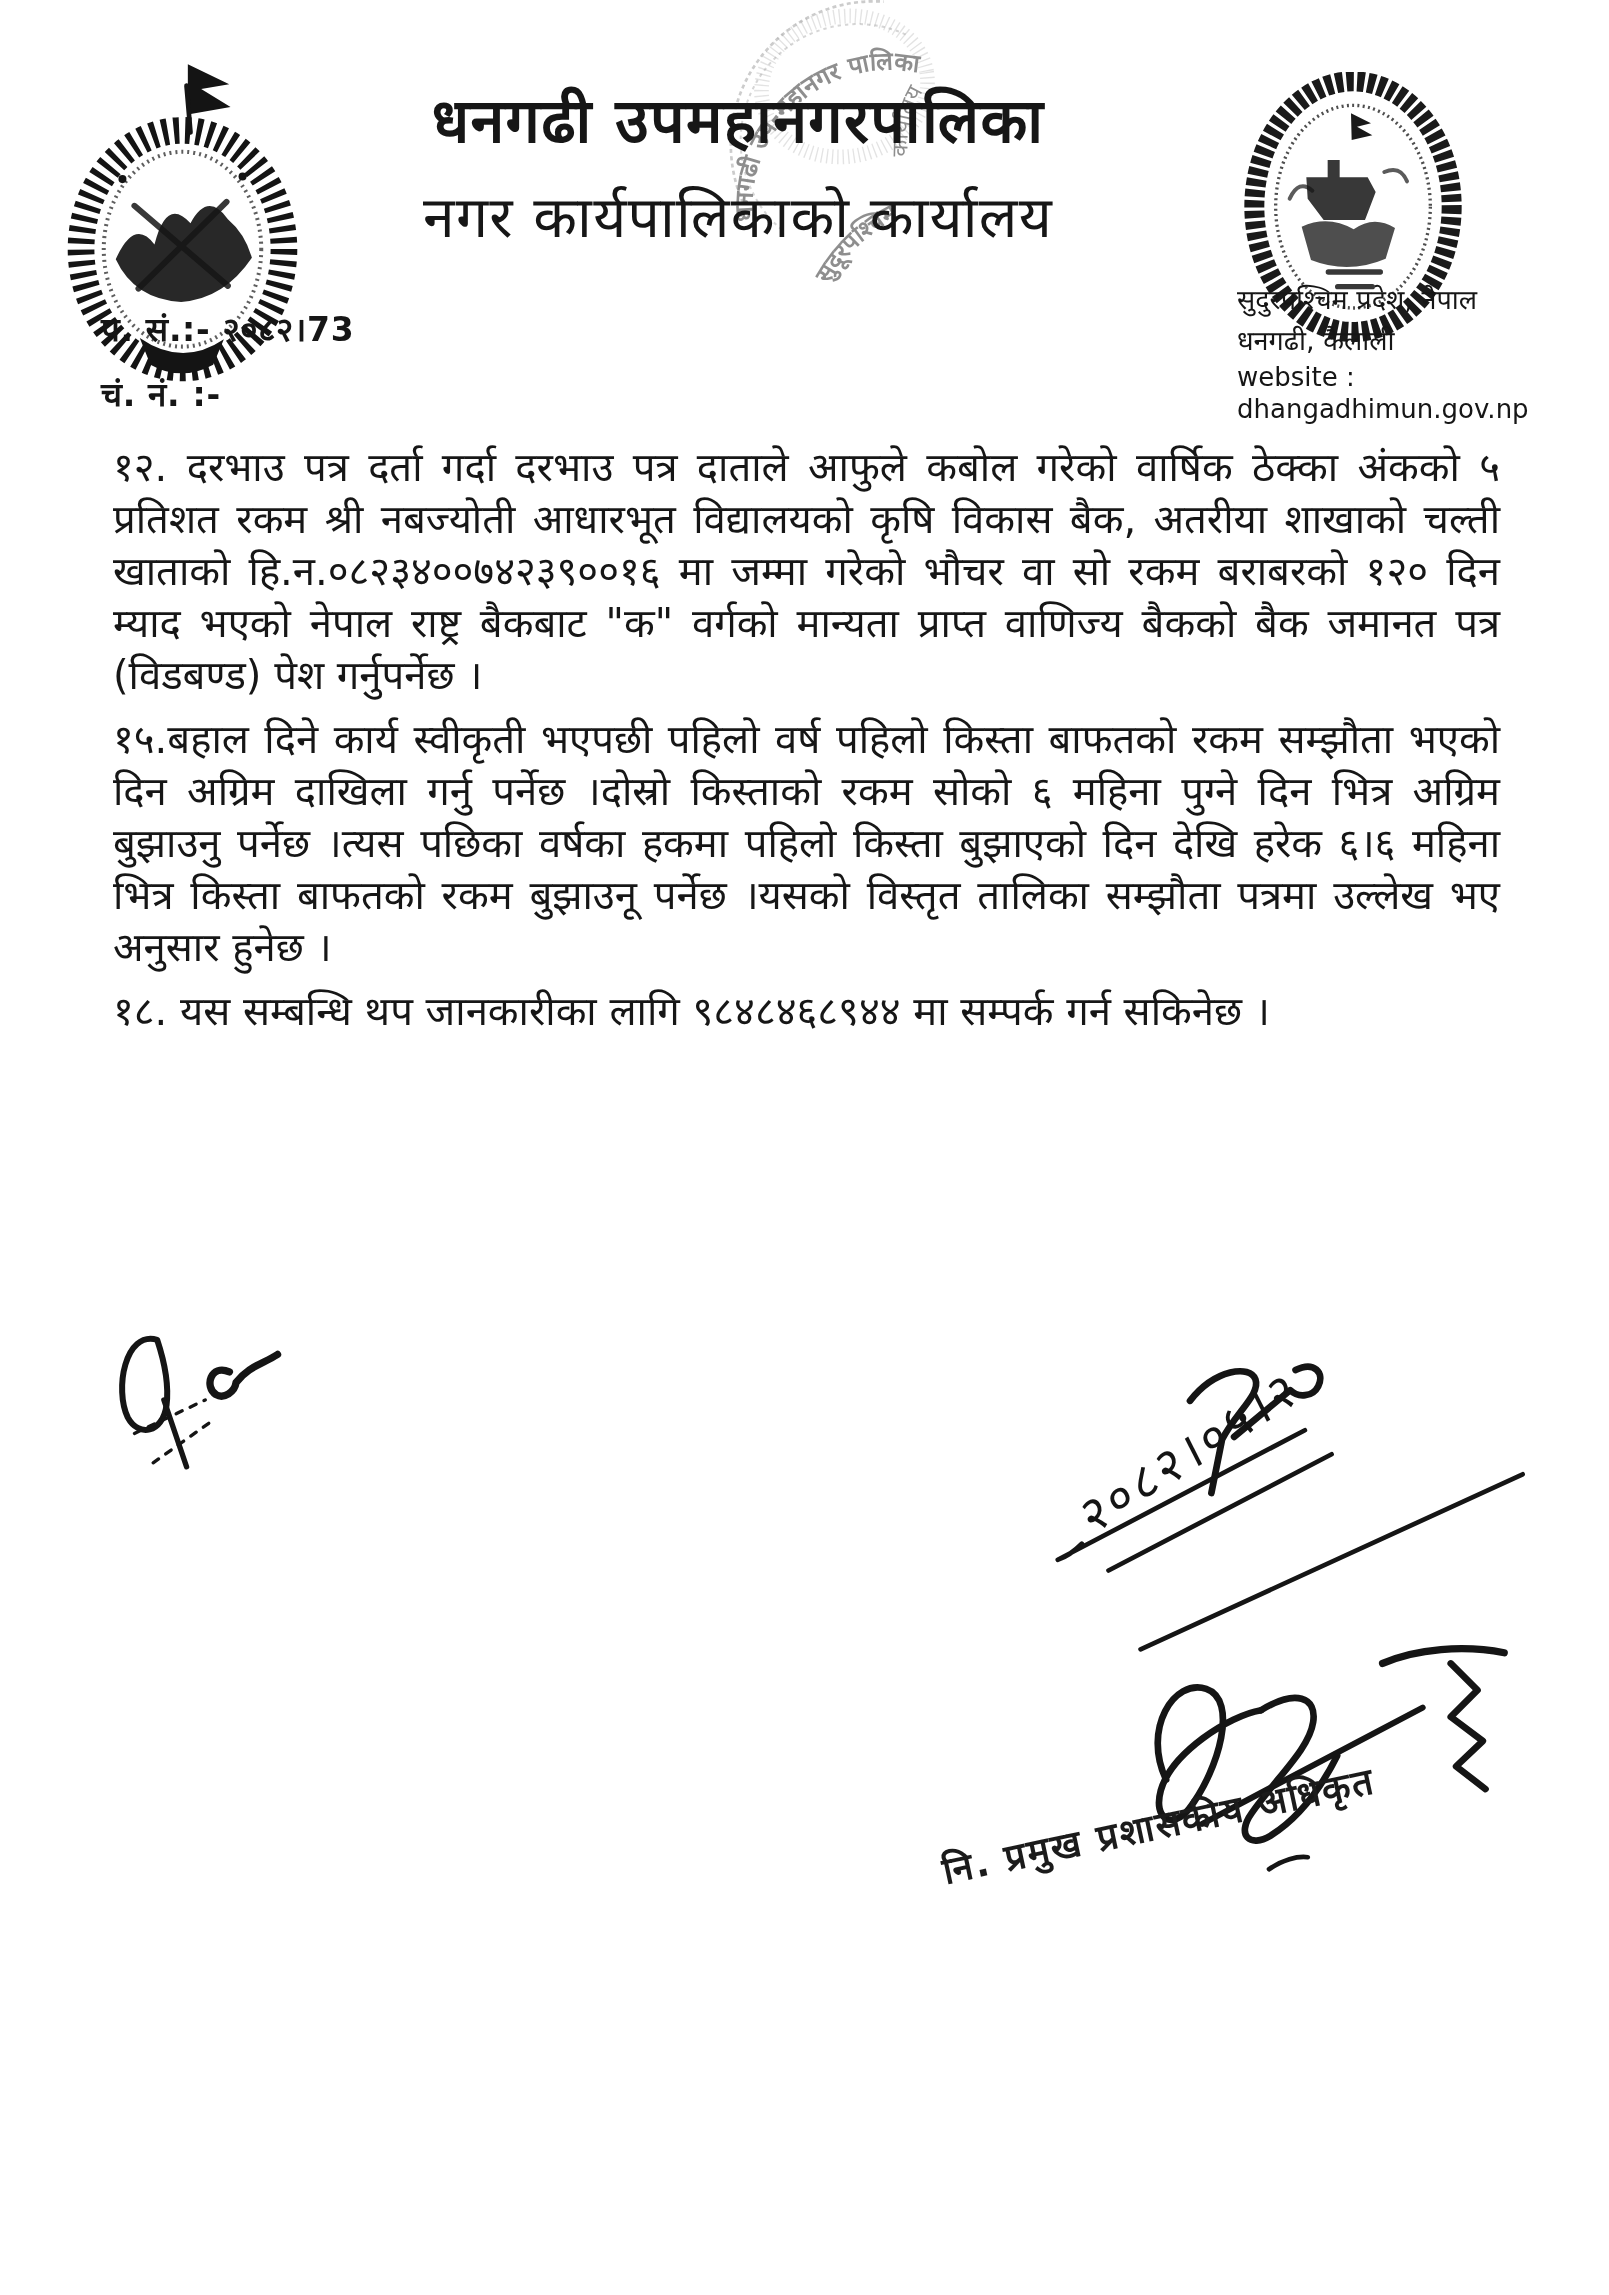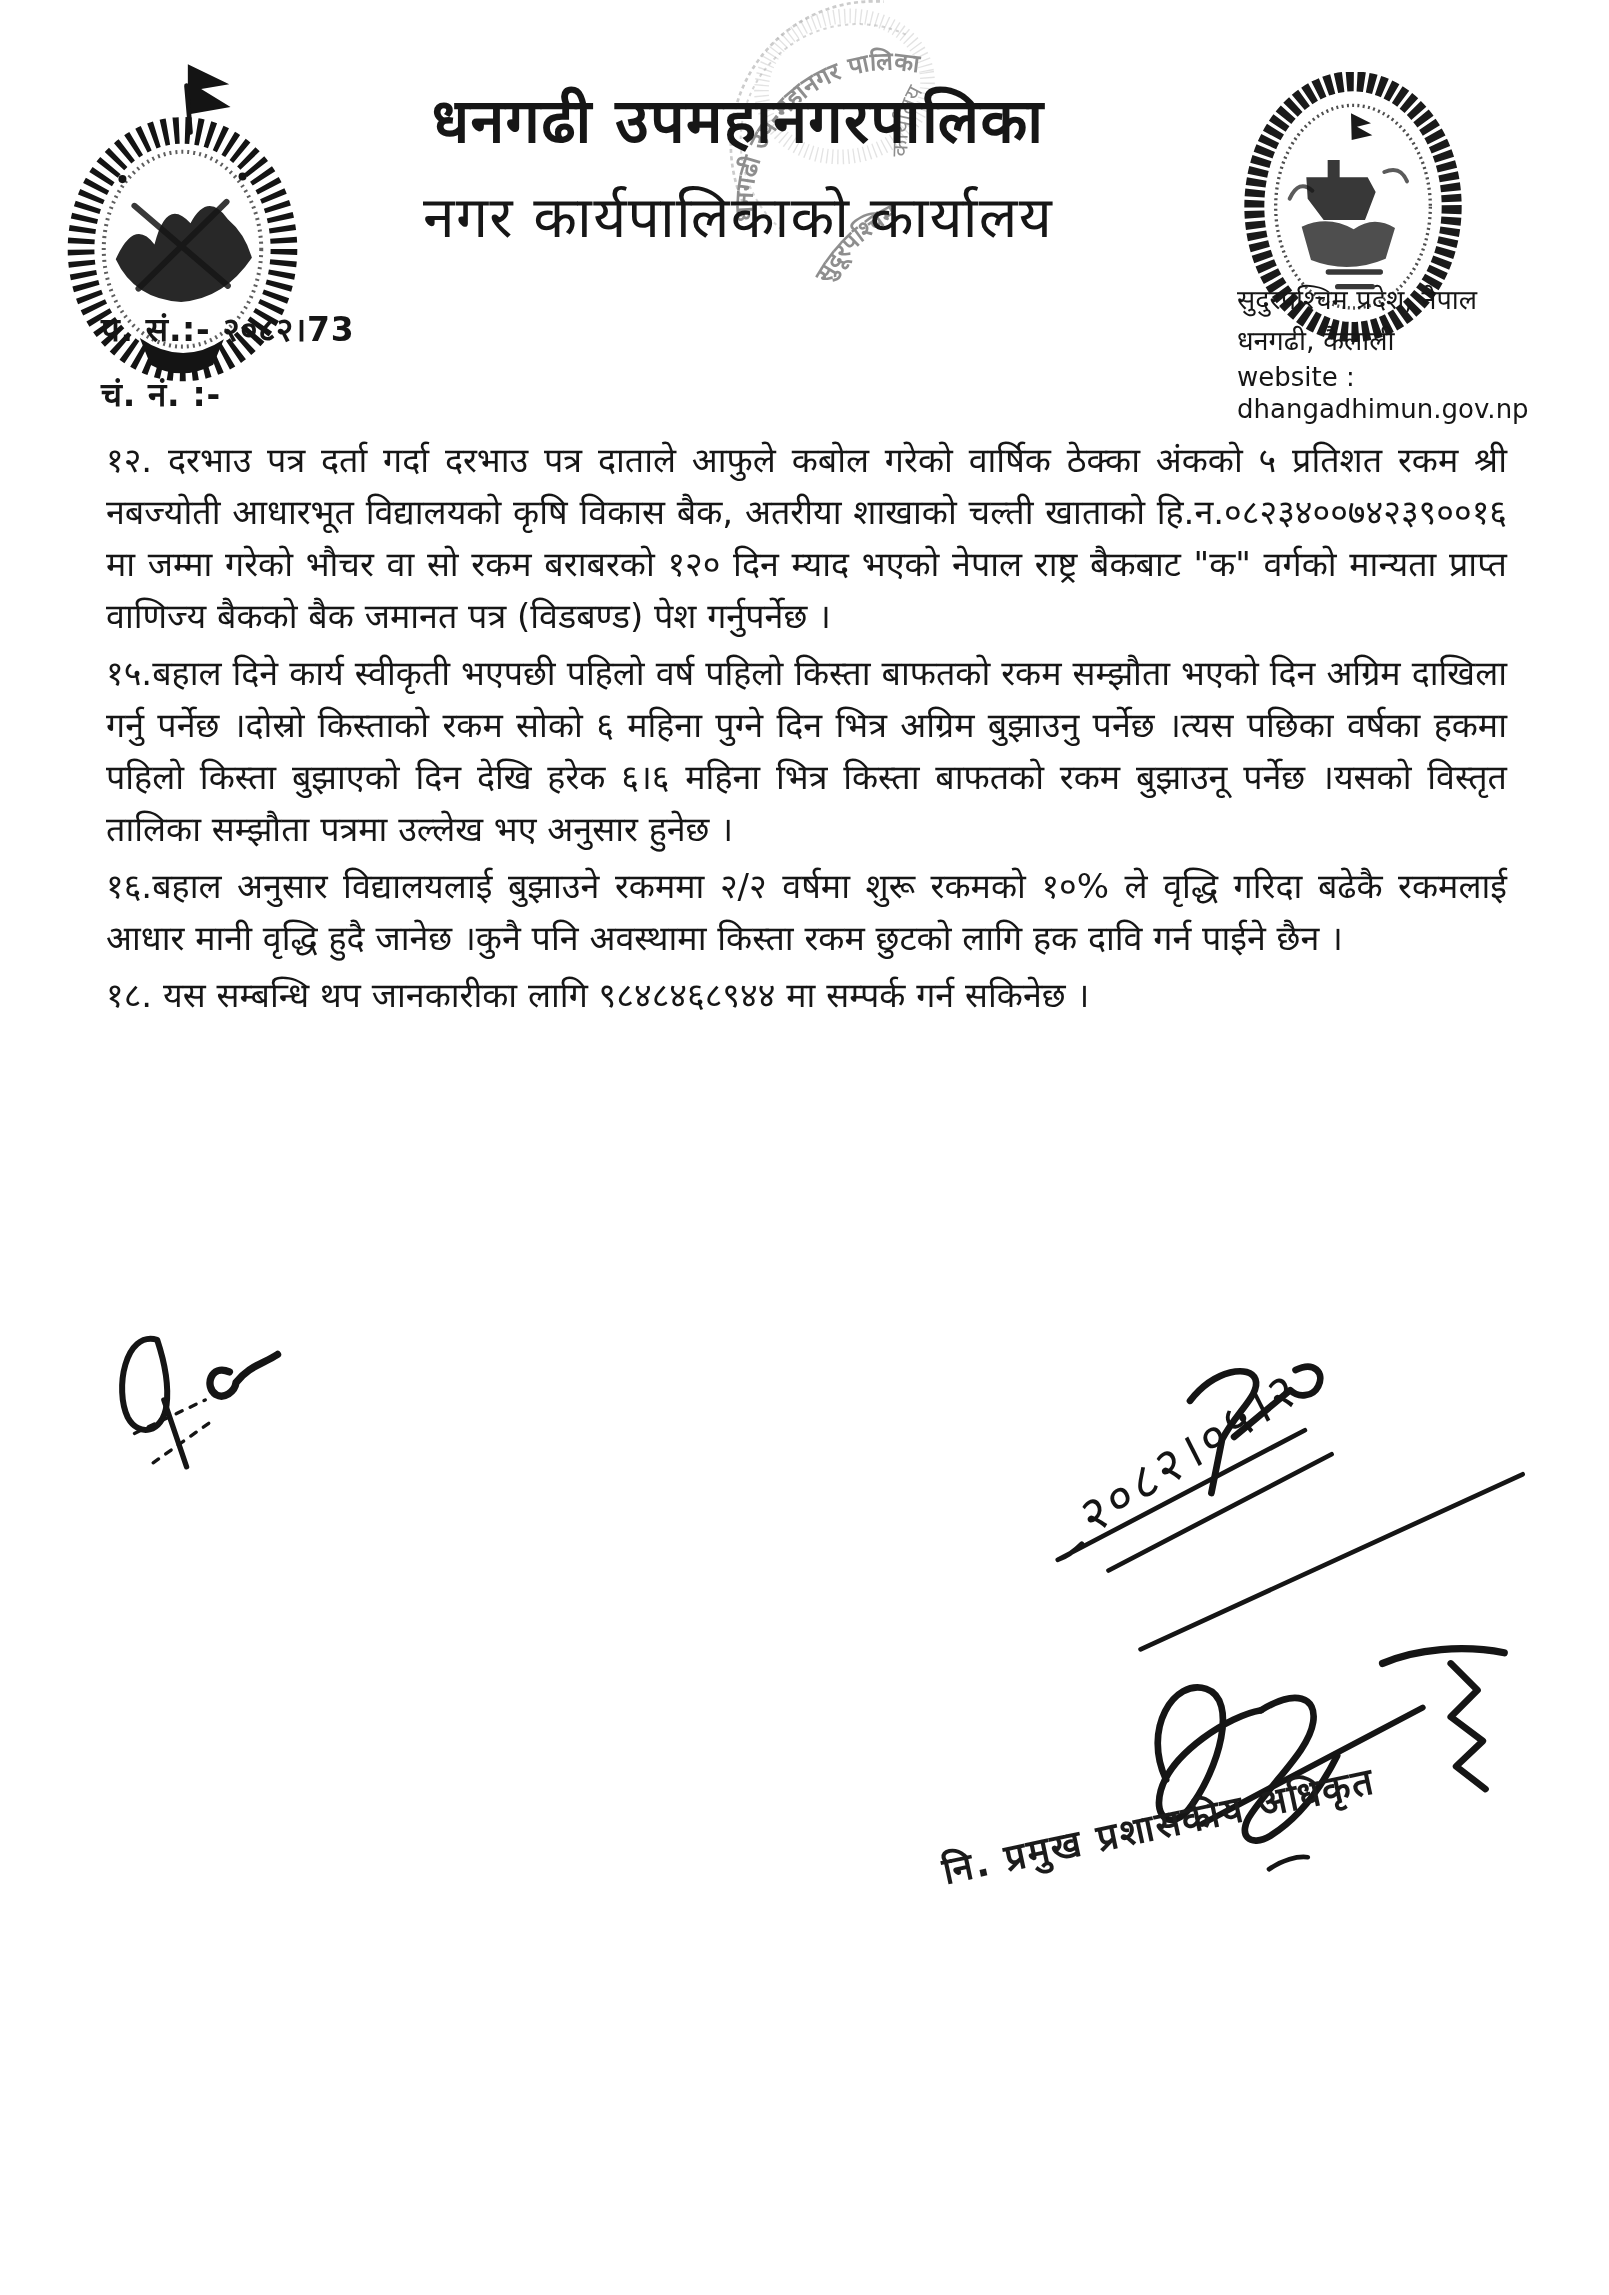--- a/index.html
+++ b/index.html
@@ -30,21 +30,21 @@
     font-size:27px; line-height:41px; z-index:2;
   }
   .address-website { font-size:26px; line-height:32px; }
   
   .ref-line1 { position:absolute; left:101px; top:306px; font-size:33px; font-weight:bold; letter-spacing:0.7px; }
   .ref-line2 { position:absolute; left:101px; top:371px; font-size:33px; font-weight:bold; letter-spacing:0.7px; }
   .ref-line1 .val { margin-left:12px; }
   
   .body-text { position:absolute; left:101px; top:429px; width:1411px; z-index:2; }
   .para {
-    margin:5px; font-size:34px; line-height:52px;
+    margin:12px; font-size:40px; line-height:52px;
     text-align:justify; text-justify:inter-word;
   }
   
   .sig-small { position:absolute; left:105px; top:1325px; width:214px; height:174px; }
   .sig-mid { position:absolute; left:1015px; top:1322px; width:521px; height:334px; }
   .hw-date {
     position:absolute; left:1068px; top:1489px; width:374px;
     font-size:49px; letter-spacing:4px;
     transform:rotate(-33deg) skewX(-6deg); transform-origin:left top;
     color:#141414; z-index:3; white-space:nowrap;
@@ -126,21 +126,20 @@
   <div class="ref-line1">
     <span>प. सं.:-</span><span class="val">२०८२।73</span>
   </div>
   <div class="ref-line2">
     <span>चं. नं. :-</span>
   </div>
 
   <main class="body-text">
     <p class="para">१२. दरभाउ पत्र दर्ता गर्दा दरभाउ पत्र दाताले आफुले कबोल गरेको वार्षिक ठेक्का अंकको ५ प्रतिशत रकम श्री नबज्योती आधारभूत विद्यालयको कृषि विकास बैक, अतरीया शाखाको चल्ती खाताको हि.न.०८२३४००७४२३९००१६ मा जम्मा गरेको भौचर वा सो रकम बराबरको १२० दिन म्याद भएको नेपाल राष्ट्र बैकबाट "क" वर्गको मान्यता प्राप्त वाणिज्य बैकको बैक जमानत पत्र (विडबण्ड) पेश गर्नुपर्नेछ ।</p>
     <p class="para">१५.बहाल दिने कार्य स्वीकृती भएपछी पहिलो वर्ष पहिलो किस्ता बाफतको रकम सम्झौता भएको दिन अग्रिम दाखिला गर्नु पर्नेछ ।दोस्रो किस्ताको रकम सोको ६ महिना पुग्ने दिन भित्र अग्रिम बुझाउनु पर्नेछ ।त्यस पछिका वर्षका हकमा पहिलो किस्ता बुझाएको दिन देखि हरेक ६।६ महिना भित्र किस्ता बाफतको रकम बुझाउनू पर्नेछ ।यसको विस्तृत तालिका सम्झौता पत्रमा उल्लेख भए अनुसार हुनेछ ।</p>
-    <p class="para">१६.बहाल अनुसार विद्यालयलाई बुझाउने रकममा २/२ वर्षमा शुरू रकमको १०% ले वृद्धि गरिदा बढेकै रकमलाई आधार मानी वृद्धि हुदै जानेछ ।कुनै पनि अवस्थामा किस्ता रकम छुटको लागि हक दावि गर्न पाईने छैन ।</p>
     <p class="para">१८. यस सम्बन्धि थप जानकारीका लागि ९८४८४६८९४४ मा सम्पर्क गर्न सकिनेछ ।</p>
   </main>
 
   <div class="sig-small">
     <svg viewBox="0 0 320 260" aria-hidden="true">
       <path d="M78,22 C30,8 14,96 34,138 C50,168 86,162 92,120 C96,88 88,52 78,22 Z" class="ink" stroke-width="9"></path>
       <path d="M88,112 L122,212" class="ink" stroke-width="8"></path>
       <path d="M186,70 C158,58 148,92 166,104 C178,111 194,100 196,86 C214,62 236,58 258,44" class="ink" stroke-width="11"></path>
       <path d="M44,162 L150,112" class="ink" stroke-width="5" stroke-dasharray="10 13"></path>
       <path d="M72,206 L162,142" class="ink" stroke-width="5" stroke-dasharray="10 13"></path>

